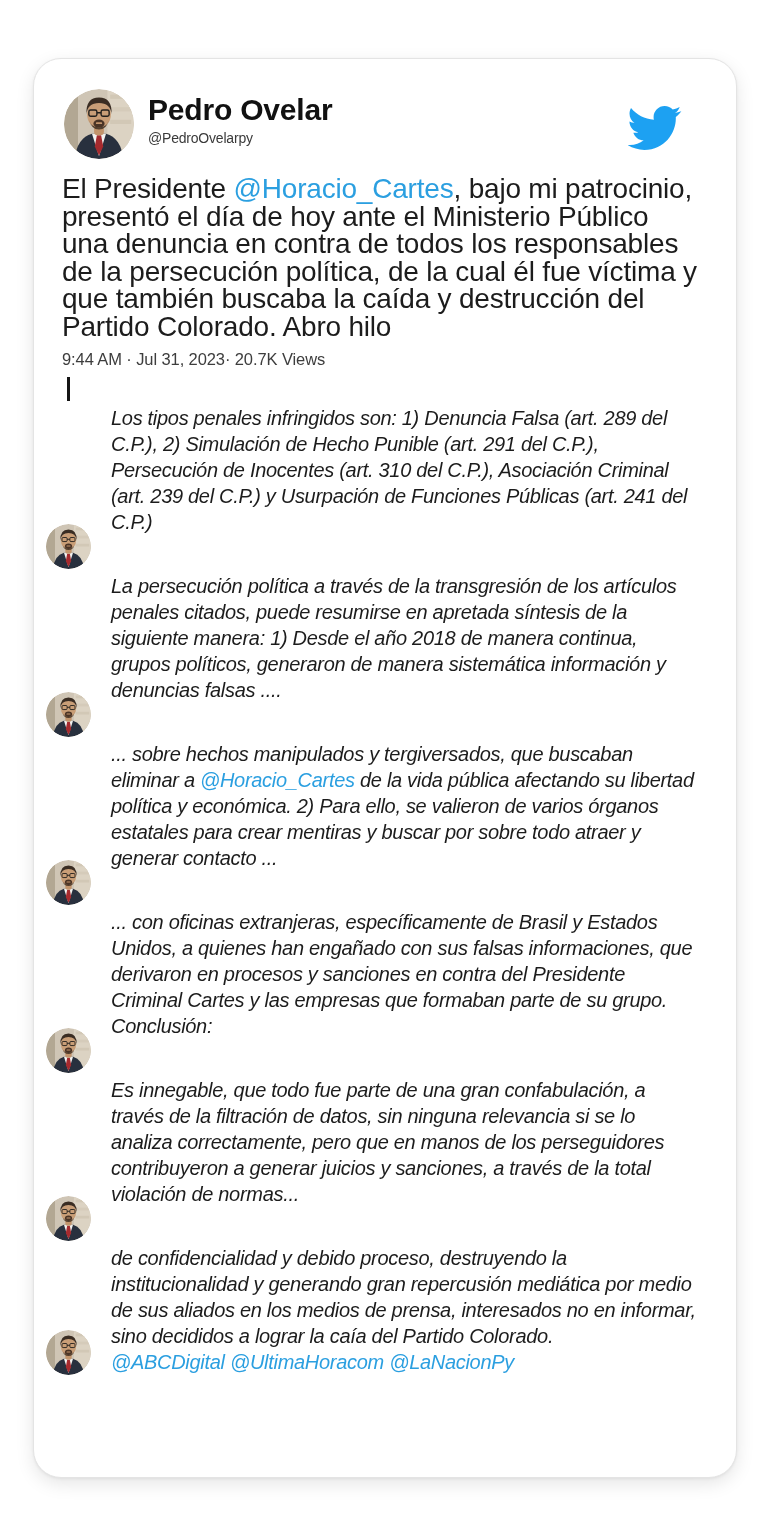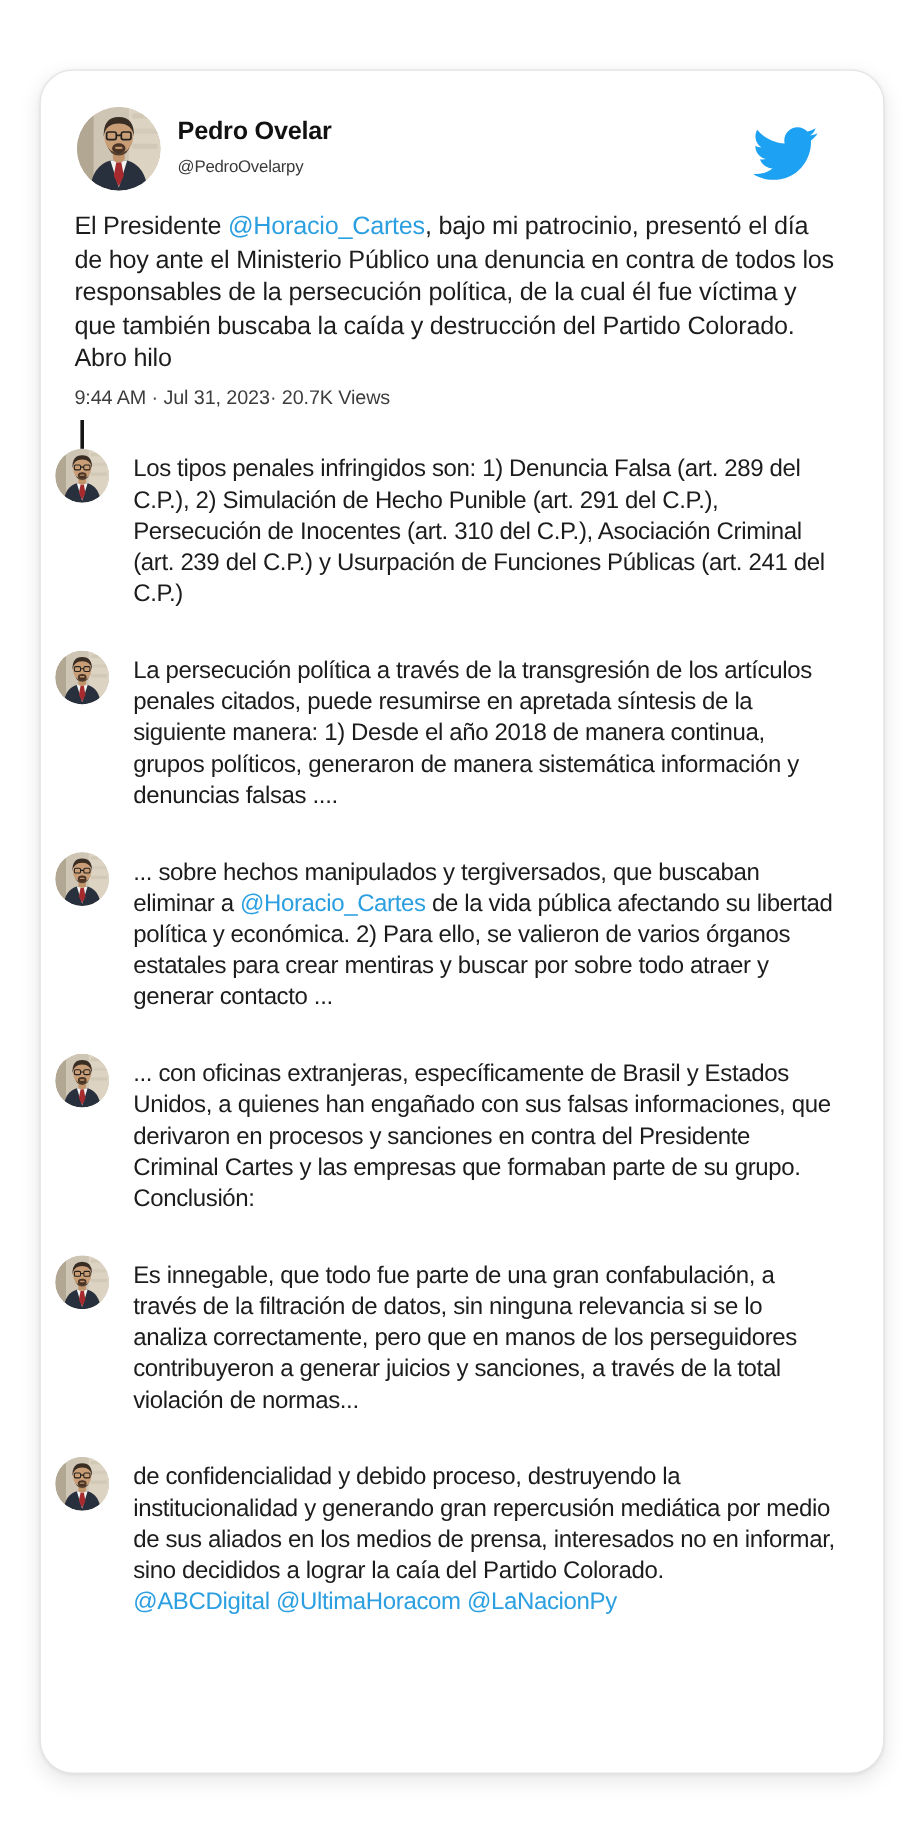--- a/index.html
+++ b/index.html
@@ -26,54 +26,55 @@
     align-items: flex-start;
   }
   .avatar {
     border-radius: 50%;
     display: block;
     flex: none;
   }
   .header .avatar { width: 70px; height: 70px; margin-left: 18px; }
   .id-block { margin-left: 14px; padding-top: 6px; }
   .display-name {
-    font-size: 21px; font-weight: bold; color: #111111;
+    font-size: 30px; font-weight: bold; color: #111111;
     line-height: 30px; letter-spacing: -0.2px;
   }
   .handle {
     font-size: 14px; color: #3a3a3a; line-height: 26px; letter-spacing: -0.2px;
   }
   .spacer { flex: 1; }
   .bird {
     width: 54px; height: 54px; flex: none;
     margin-right: 42px; margin-top: 12px;
     fill: var(--twitter-blue, #1da1f2);
   }
   .tweet-text {
     margin: 16px 25px 0 16px;
-    font-size: 21px; line-height: 27.5px;
+    font-size: 28px; line-height: 27.5px;
     letter-spacing: -0.2px;
     color: #1c1c1c;
     white-space: pre-wrap;
   }
   .mention { color: var(--link-blue, #2b9fe0); }
   .timestamp {
     margin: 10px 25px 0 16px;
     font-size: 16.5px; color: #3d3d3d;
     letter-spacing: -0.1px;
   }
   .pre-line {
     width: 3px; height: 24px;
     background: #151515;
     margin: 8px 0 0 21px;
   }
   .thread { }
   .thread-item {
     display: flex;
-    align-items: flex-start;
+    align-items: flex-end;
+    font-style: italic;
   }
   .rail {
     width: 45px; flex: none;
     display: flex; flex-direction: column; align-items: center;
   }
   .rail .avatar { width: 45px; height: 45px; }
   .rail .tail { width: 3px; flex: 1; background: #151515; }
   .reply-text {
     margin: 4px 25px 34px 20px;
     width: 590px;

